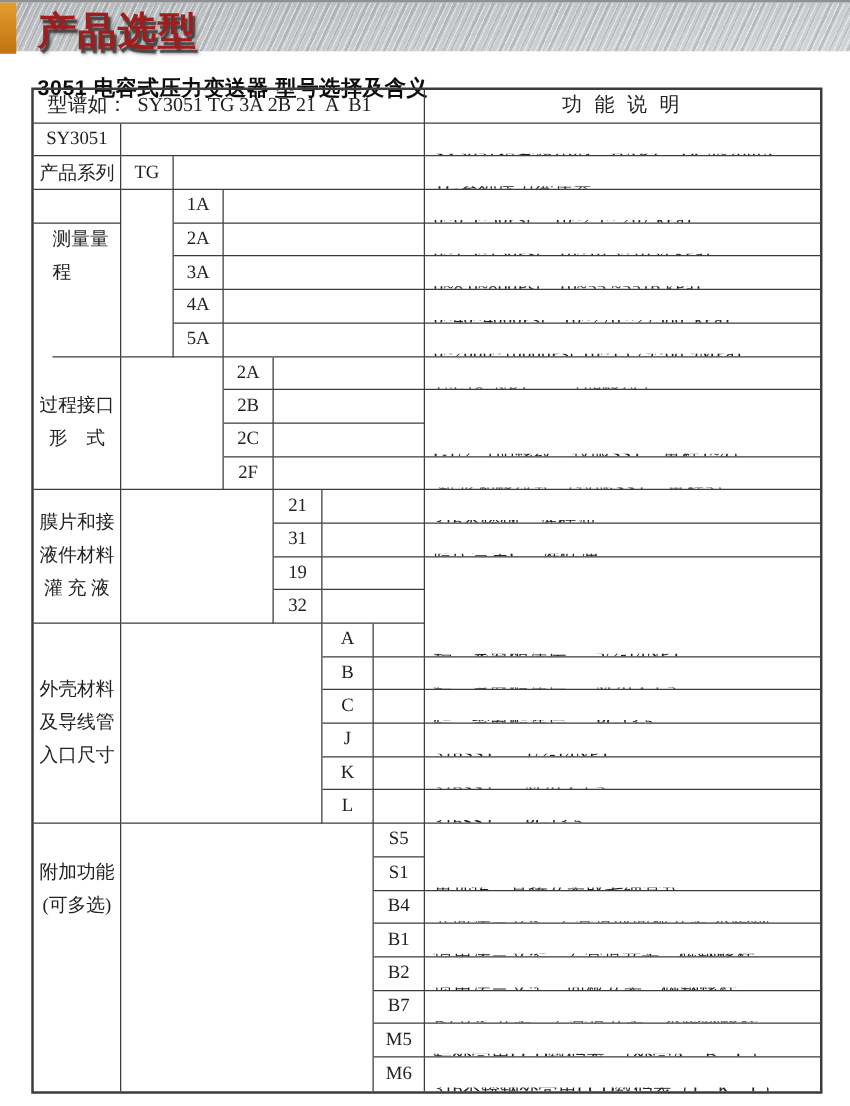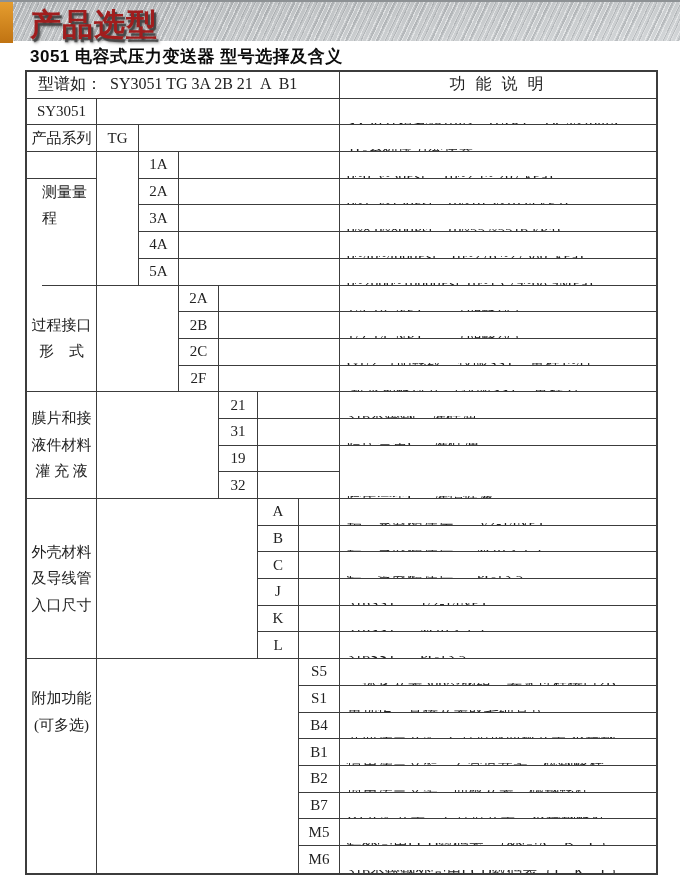--- a/index.html
+++ b/index.html
@@ -21,21 +21,21 @@
     background:linear-gradient(#e59d2f,#c07312);
   }
   .title{
     position:absolute;left:30px;top:2px;
     font-family:"Liberation Sans",sans-serif;font-weight:bold;
     font-size:31px;color:#a11d1d;letter-spacing:1px;
     text-shadow:2px 3px 1px #474747, 3px 4px 3px rgba(60,60,60,0.5);
     text-align:right;
   }
   .subtitle{
-    position:absolute;left:30px;top:45px;
+    position:absolute;left:30px;top:59px;
     font-family:"Liberation Sans",sans-serif;font-weight:bold;
     font-size:17px;color:#0c0c0c;letter-spacing:0.5px;
   }
   
   .tbl{
     position:absolute;left:25px;top:70px;width:629px;
     display:grid;
     grid-template-columns:70px 42px 40px 40px 39px 41px 41px 1fr;
     grid-template-rows:repeat(30,26.7px);
     border:2px solid #3c3c3c;
@@ -110,21 +110,20 @@
     </div>
   </div>
   <div class="c" style="grid-area:9/2/13/4"></div>
 
   <div class="c" style="grid-area:9/4/10/5">2A</div>
   <div class="c" style="grid-area:9/5/10/8"></div>
   <div class="c desc nr" style="grid-area:9/8/10/9">1/4-18  NPT       （阴螺纹）</div>
 
   <div class="c" style="grid-area:10/4/11/5">2B</div>
   <div class="c" style="grid-area:10/5/11/8"></div>
-  <div class="c desc nr" style="grid-area:10/8/11/9">1/2-14  NPT       （阴螺纹）</div>
 
   <div class="c" style="grid-area:11/4/12/5">2C</div>
   <div class="c" style="grid-area:11/5/12/8"></div>
   <div class="c desc nr" style="grid-area:11/8/12/9">G1/2 （阳螺纹、仅限SST、量程1~4）</div>
 
   <div class="c" style="grid-area:12/4/13/5">2F</div>
   <div class="c" style="grid-area:12/5/13/8"></div>
   <div class="c desc nr" style="grid-area:12/8/13/9"> 锥形和螺纹式 （仅限SST、量程5）</div>
 
   <div class="c" style="grid-area:13/1/17/2">
@@ -142,21 +141,20 @@
 
   <div class="c" style="grid-area:14/5/15/6">31</div>
   <div class="c" style="grid-area:14/6/15/8"></div>
   <div class="c desc nr" style="grid-area:14/8/15/9">哈氏合金C、灌硅油</div>
 
   <div class="c" style="grid-area:15/5/16/6">19</div>
   <div class="c" style="grid-area:15/6/16/8"></div>
 
   <div class="c" style="grid-area:16/5/17/6">32</div>
   <div class="c" style="grid-area:16/6/17/8"></div>
-  <div class="c desc nr" style="grid-area:16/8/17/9">哈氏合金C、灌惰性液</div>
 
   <div class="c" style="grid-area:17/1/23/2">
     <div class="lines">
       <span>外壳材料</span>
       <span>及导线管</span>
       <span>入口尺寸</span>
     </div>
   </div>
   <div class="c" style="grid-area:17/2/23/6"></div>
 
@@ -186,21 +184,20 @@
 
   <div class="c padtop nb" style="grid-area:23/1/31/2">
     <div class="lines">
       <span>附加功能</span>
       <span>(可多选)</span>
     </div>
   </div>
   <div class="c nb" style="grid-area:23/2/31/7"></div>
 
   <div class="c" style="grid-area:23/7/24/8">S5</div>
-  <div class="c desc nr" style="grid-area:23/8/24/9">一体化安装306型阀组、要求过程接口2B</div>
 
   <div class="c" style="grid-area:24/7/25/8">S1</div>
   <div class="c desc nr" style="grid-area:24/8/25/9">单远传、直接安装或毛细管式</div>
 
   <div class="c" style="grid-area:25/7/26/8">B4</div>
   <div class="c desc nr" style="grid-area:25/8/26/9">共面法兰支架, 2"管道或面板安装,不锈钢</div>
 
   <div class="c" style="grid-area:26/7/27/8">B1</div>
   <div class="c desc nr" style="grid-area:26/8/27/9">惯用法兰支架、2"管道安装、碳钢螺栓</div>
 

